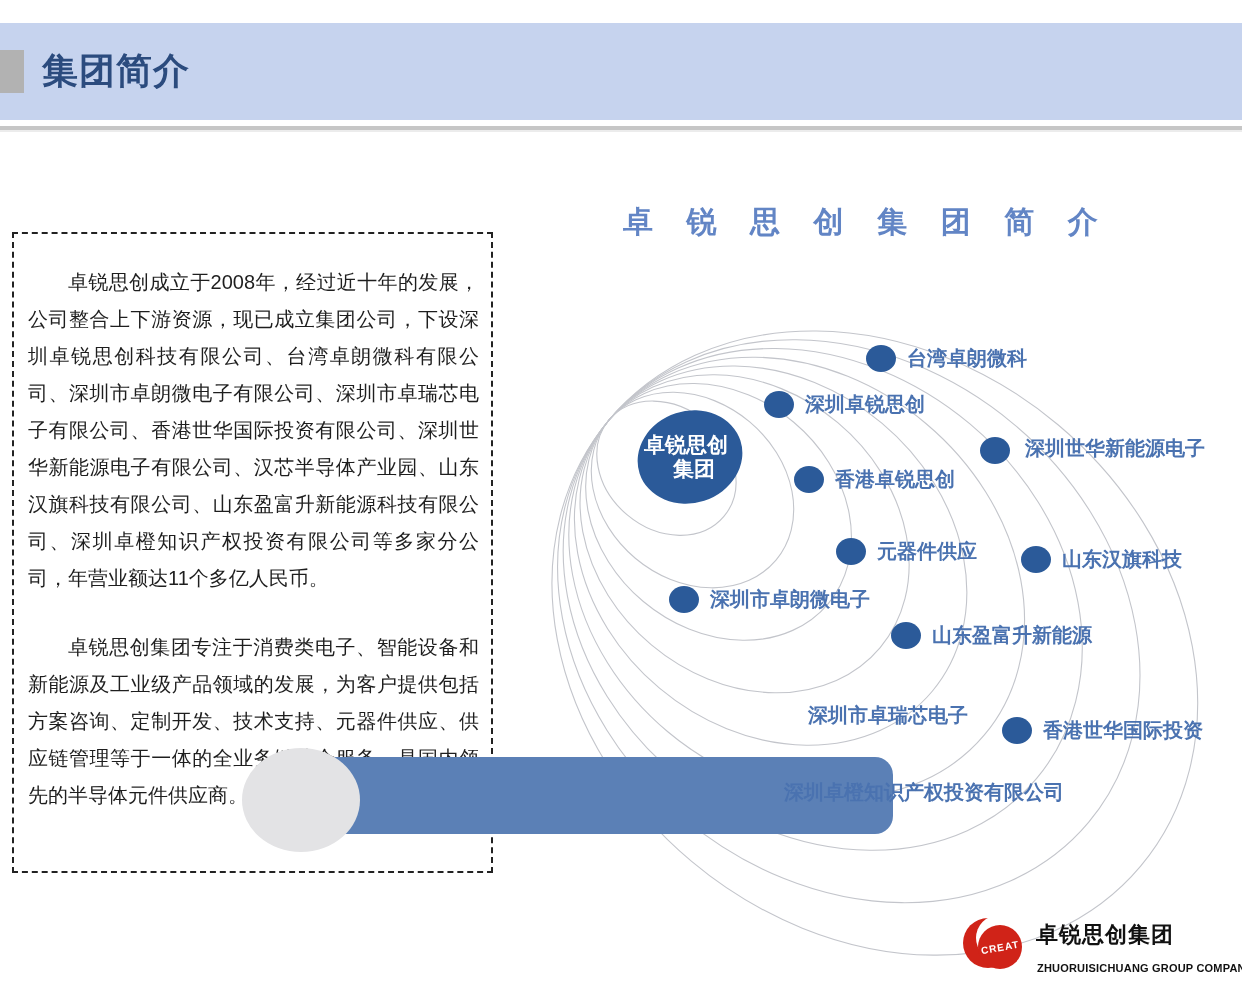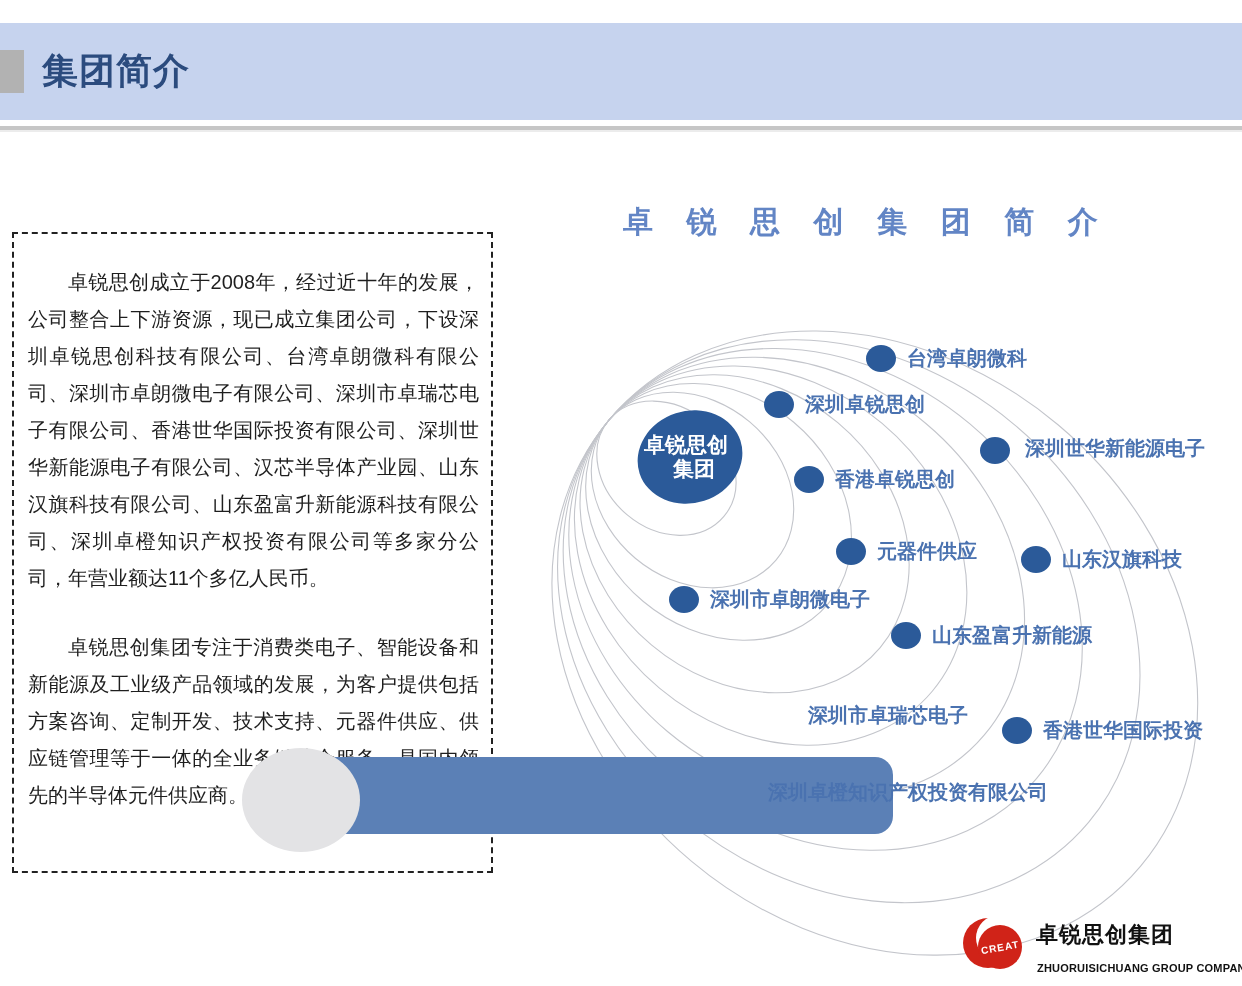--- a/index.html
+++ b/index.html
@@ -131,21 +131,21 @@
         <span class="sat-label" style="left: 26px;">山东盈富升新能源</span>
       </div>
       <div class="sat" style="left: 808px; top: 695px;">
         <span class="sat-label" style="left: 0px;">深圳市卓瑞芯电子</span>
       </div>
       <div class="sat" style="left: 1017px; top: 710px;">
         <span class="sat-dot"></span>
         <span class="sat-label" style="left: 26px; text-align: right;">香港世华国际投资</span>
       </div>
       <div class="sat" style="left: 768px; top: 772px;">
-        <span class="sat-label" style="left: 0px;">深圳卓橙知识产权投资有限公司</span>
+        <span class="sat-label" style="left: 16px;">深圳卓橙知识产权投资有限公司</span>
       </div>
     </div>
 
   <div class="gray-circle"></div>
 
   <div class="logo">
     <svg class="logo-icon" width="66" height="66" viewBox="0 0 66 66" xmlns="http://www.w3.org/2000/svg">
       <circle cx="26" cy="31" r="25" fill="var(--logo-red,#d02318)"></circle>
       <circle cx="37" cy="26" r="23" fill="#ffffff"></circle>
       <circle cx="38" cy="35" r="22" fill="var(--logo-red,#d02318)"></circle>

